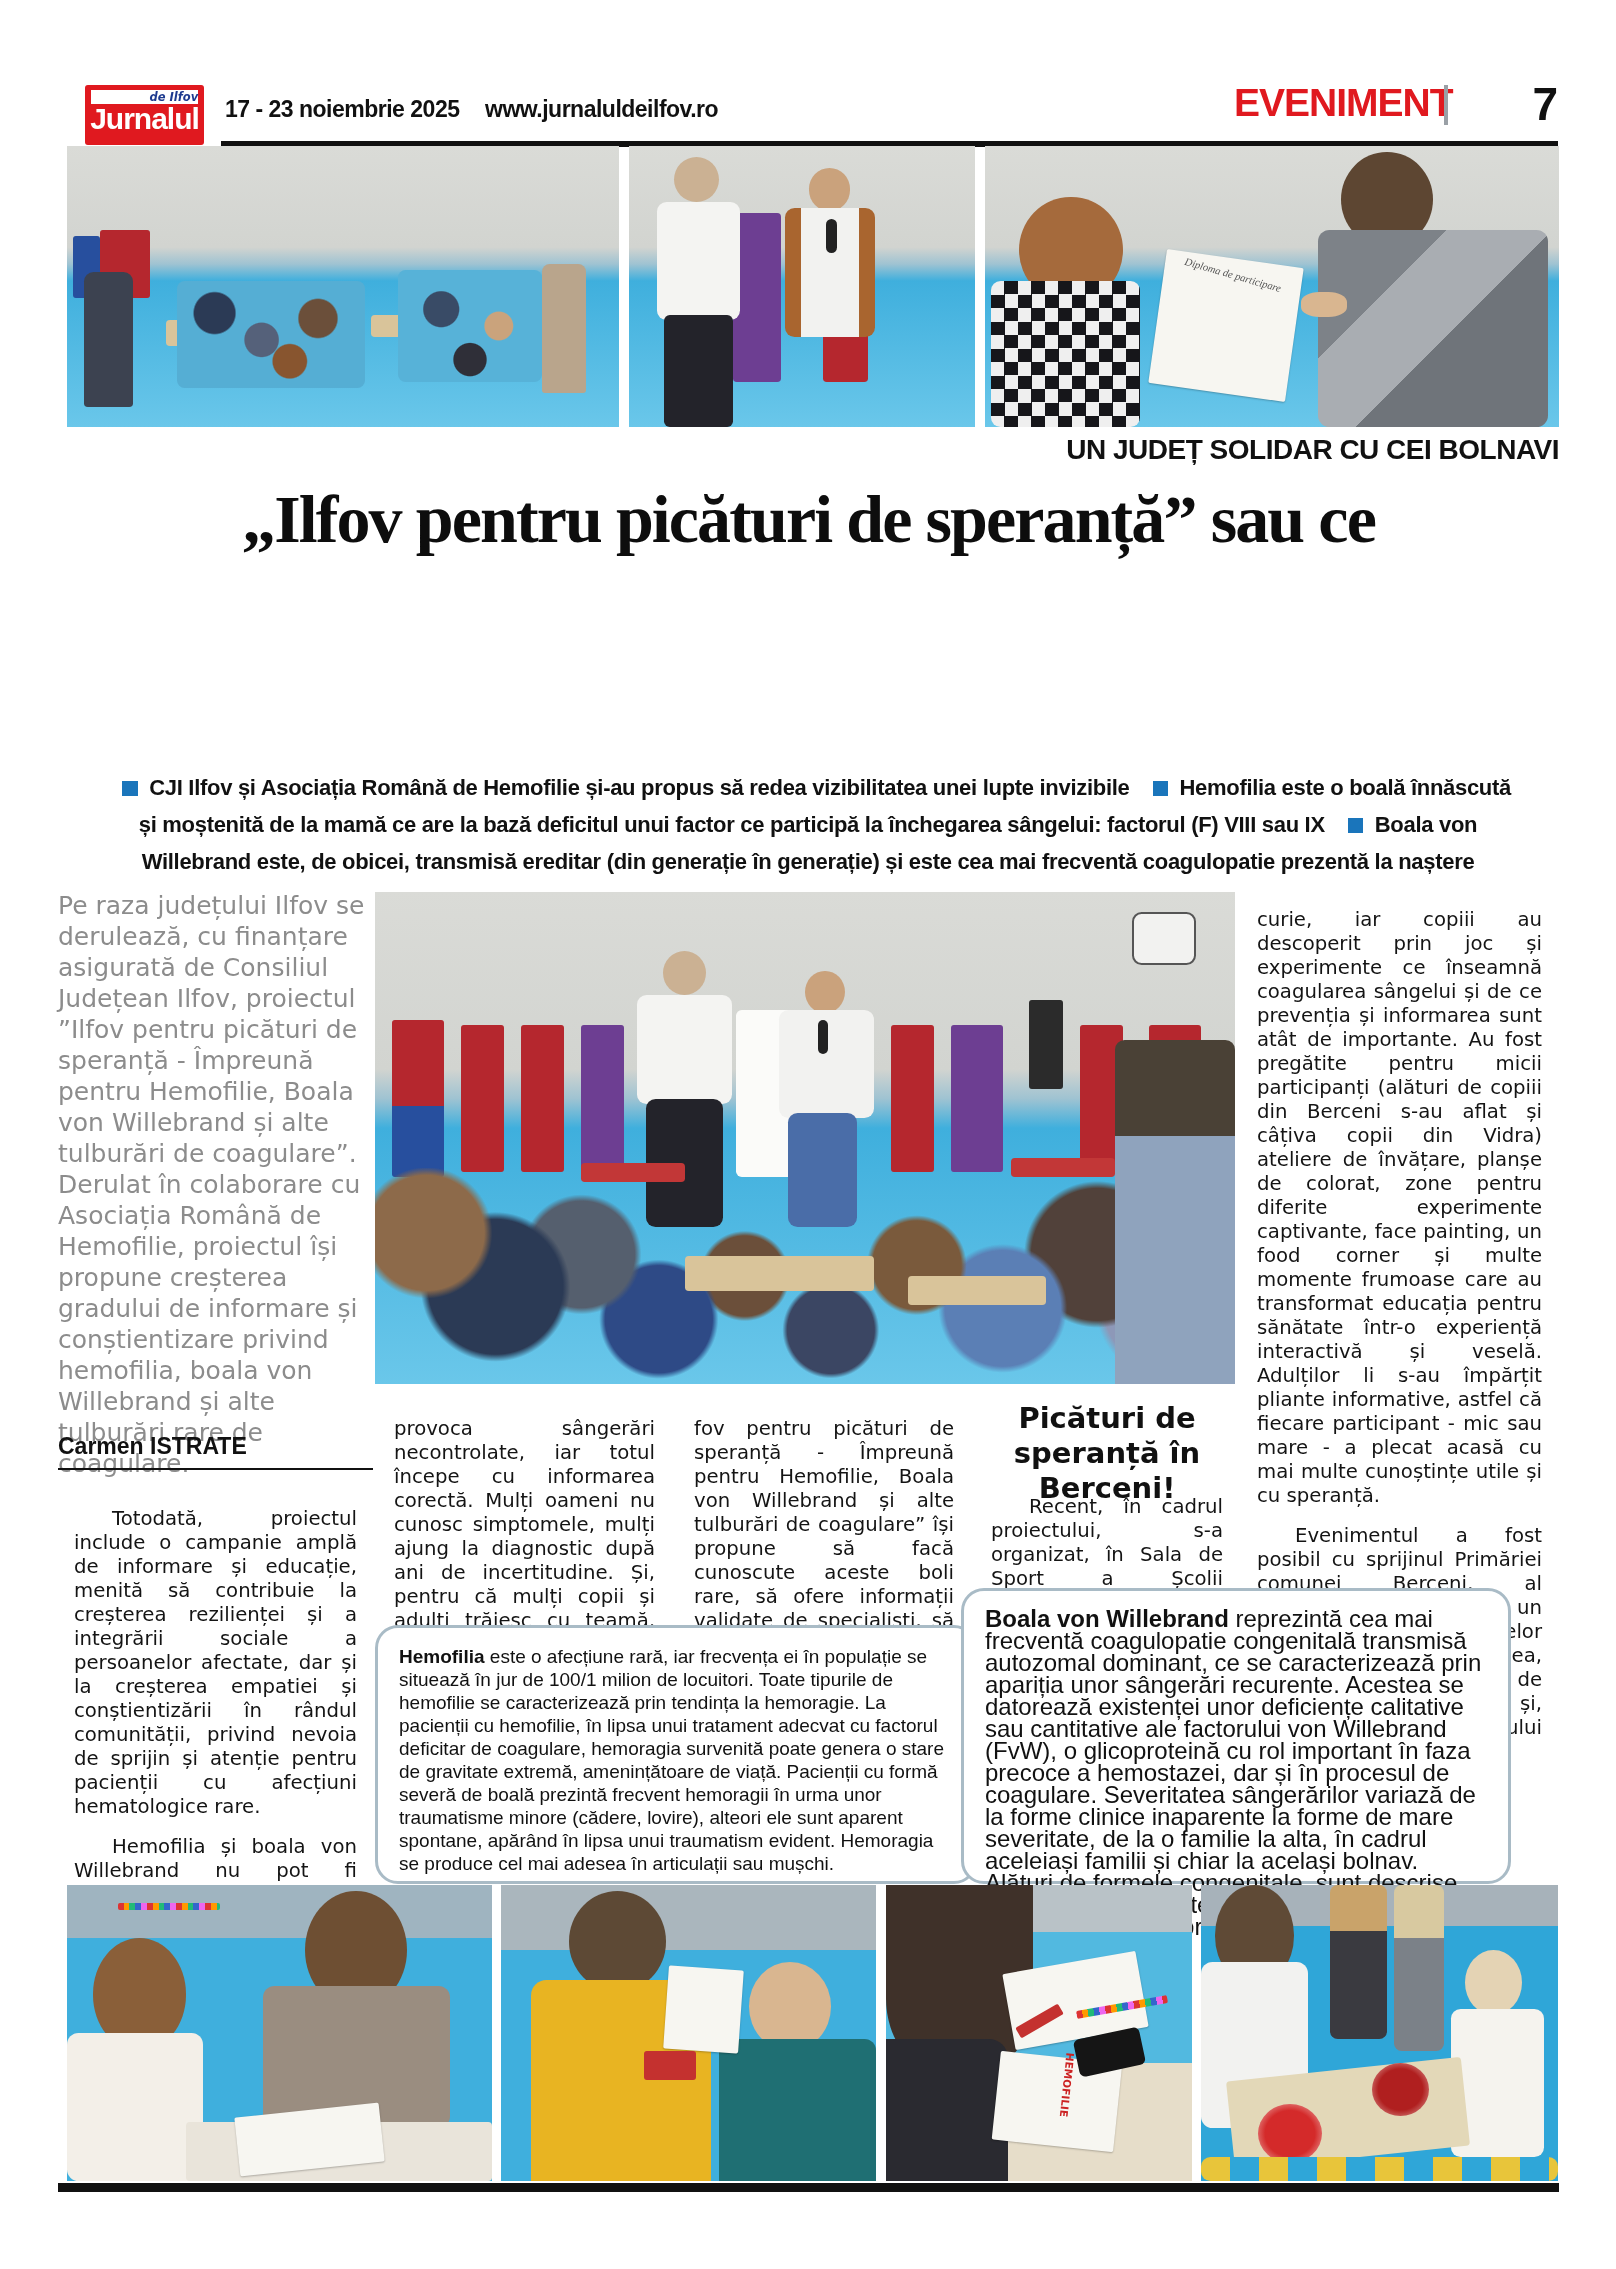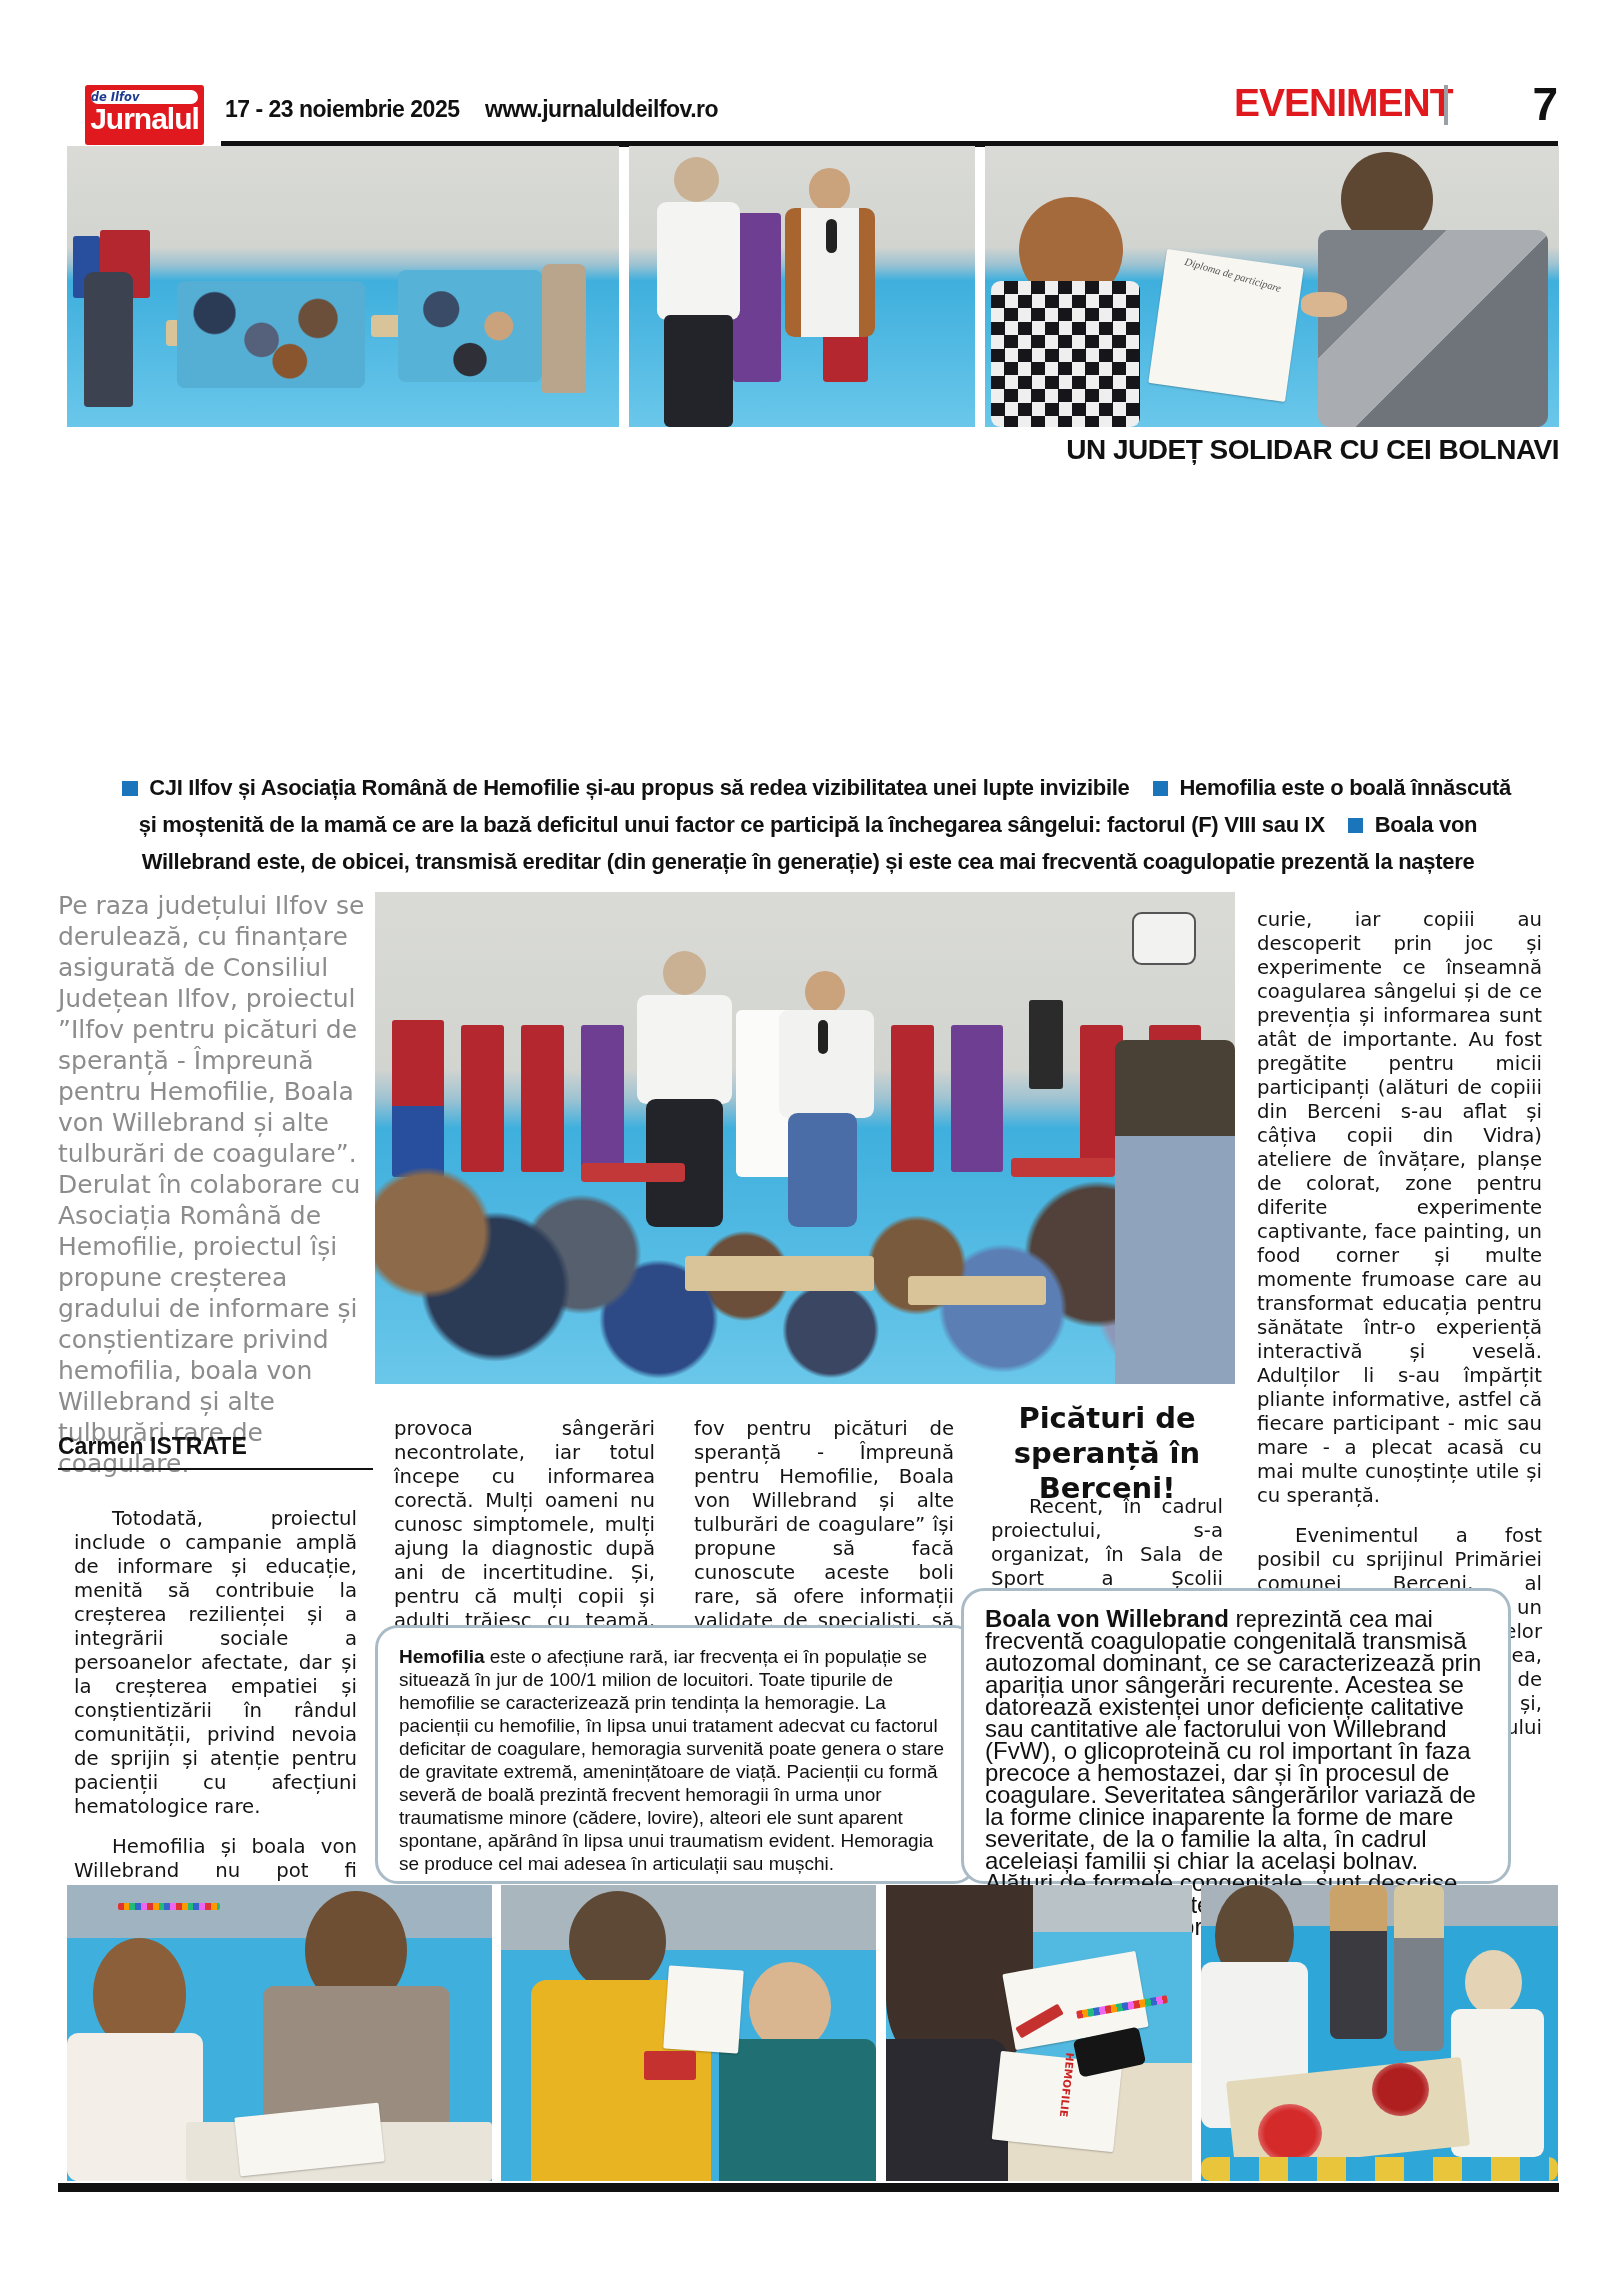--- a/index.html
+++ b/index.html
@@ -1,21 +1,21 @@
 <!DOCTYPE html>
 <html><head>
 <meta charset="utf-8">
 <style>
   html,body{margin:0;padding:0;background:#ffffff;}
   body{width:1617px;height:2269px;position:relative;font-family:"DejaVu Sans",sans-serif;color:#111;}
   .abs{position:absolute;}
   
   .logo{left:85px;top:85px;width:119px;height:60px;background:#e0191f;border-radius:2.9px;overflow:hidden;}
-  .logo .band{position:absolute;left:5.8px;top:4.8px;right:5.8px;height:14.4px;background:#fff;border-radius:7px;
-    font-size:11.5px;font-weight:bold;color:#1d3a8f;text-align:left;line-height:14.4px;font-style:italic;}
+  .logo .band{position:absolute;left:5.8px;top:4.8px;right:5.8px;height:14.4px;background:#fff;border-radius:0;
+    font-size:11.5px;font-weight:bold;color:#1d3a8f;text-align:right;line-height:14.4px;font-style:italic;}
   .logo .main{position:absolute;left:0;top:17.3px;width:100%;text-align:center;color:#fff;font-weight:bold;
     font-size:30px;letter-spacing:-1px;font-family:"Liberation Sans",sans-serif;}
   .hdr-date{left:225px;top:96px;font-size:23px;font-weight:bold;font-family:"Liberation Sans",sans-serif;letter-spacing:-0.5px;}
   .hdr-url{left:485px;top:96px;font-size:23px;font-weight:bold;font-family:"Liberation Sans",sans-serif;letter-spacing:-0.5px;}
   .hdr-section{top:81px;left:1234px;width:192px;font-size:39px;font-weight:bold;color:#e0191f;
     font-family:"Liberation Sans",sans-serif;letter-spacing:-1px;}
   .hdr-bar{left:1444px;top:85px;width:3.8px;height:40px;background:#9aa0a6;}
   .hdr-page{left:1468px;top:77px;width:90px;font-size:46px;font-weight:bold;text-align:right;font-family:"Liberation Sans",sans-serif;}
   .hdr-rule{left:221px;top:141px;width:1337px;height:5.8px;background:#111;}
   
@@ -102,20 +102,21 @@
   <div class="paper" style="left:30%;top:40%;width:24%;height:48%;transform:rotate(8deg);">
     <div class="diploma-text" style="left:8%;top:8%;width:84%;">Diploma de participare</div>
   </div>
   <div class="head" style="left:62%;top:2%;width:16%;height:34%;background:#5d4632;"></div>
   <div class="fig" style="left:58%;top:30%;width:40%;height:70%;background:linear-gradient(135deg,#7d8288 0 30%,#a9adb2 30% 55%,#6f747a 55%);border-radius:11.5px;"></div>
   <div class="fig" style="left:55%;top:52%;width:8%;height:9%;background:#d9b690;border-radius:40%;"></div>
 </div>
 
 <div class="abs kicker">UN JUDEȚ SOLIDAR CU CEI BOLNAVI</div>
 <div class="abs headline">
+  <div>„Ilfov pentru picături de speranță” sau ce</div>
 </div>
 <div class="abs deck">
   <span class="blt"></span><span>CJI Ilfov și Asociația Română de Hemofilie și-au propus să redea vizibilitatea unei lupte invizibile</span>
   <span class="blt"></span><span>Hemofilia este o boală înnăscută și moștenită de la mamă ce are la bază deficitul unui factor ce participă la închegarea sângelui: factorul (F) VIII sau IX</span>
   <span class="blt"></span><span>Boala von Willebrand este, de obicei, transmisă ereditar (din generație în generație) și este cea mai frecventă coagulopatie prezentă la naștere</span>
 </div>
 
 <div class="abs intro">Pe raza județului Ilfov se derulează, cu finanțare asigurată de Consiliul Județean Ilfov, proiectul ”Ilfov pentru picături de speranță - Împreună pentru Hemofilie, Boala von Willebrand și alte tulburări de coagulare”. Derulat în colaborare cu Asociația Română de Hemofilie, proiectul își propune creșterea gradului de informare și conștientizare privind hemofilia, boala von Willebrand și alte tulburări rare de coagulare.</div>
 <div class="abs byline">Carmen ISTRATE</div>
 <div class="abs btxt leftbody">

